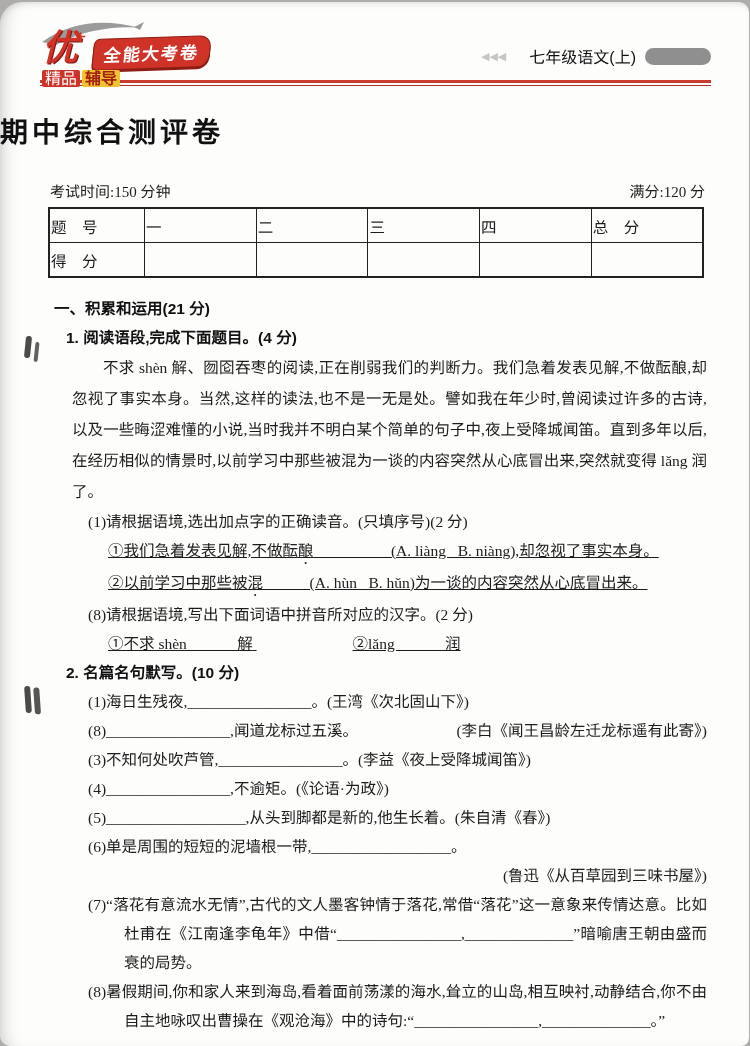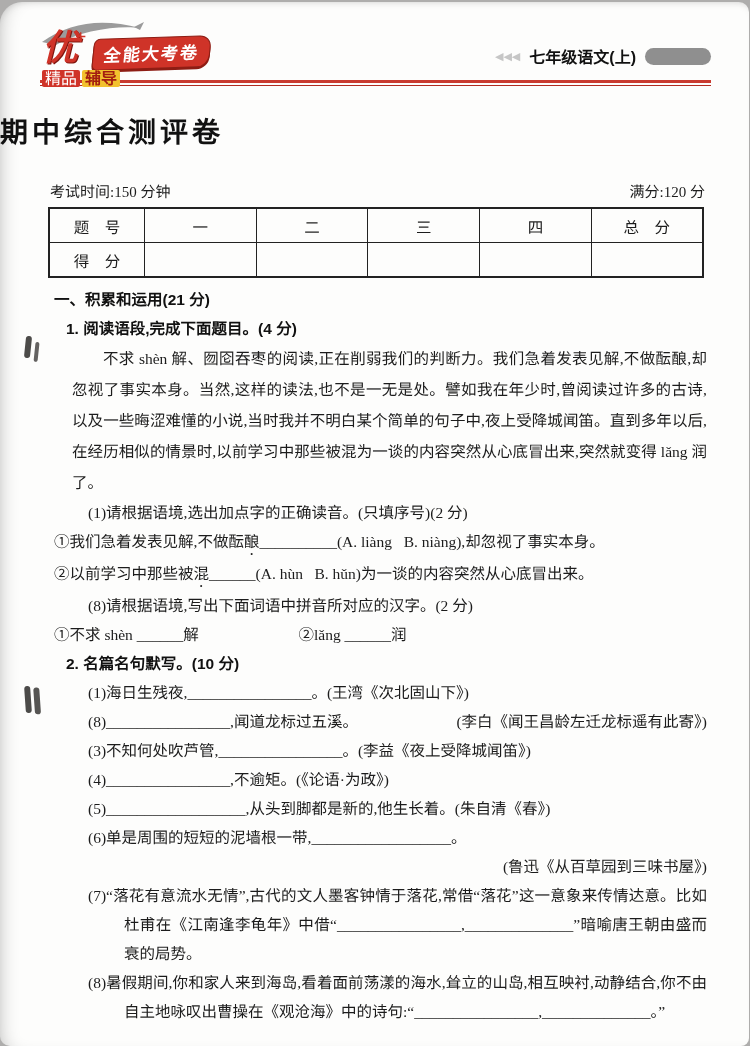--- a/index.html
+++ b/index.html
@@ -27,37 +27,37 @@
   .banner{display:inline-block;background:#cf3328;color:#fff;font-weight:bold;font-size:17px;
           padding:2px 10px 3px;border-radius:6px 12px 12px 6px;transform:skewX(-8deg) rotate(-2deg);
           letter-spacing:2px;margin-left:3px;border:1px solid #8e1d14;box-shadow:0 2px 0 #8e1d14;
           font-family:"Liberation Sans","DejaVu Sans",sans-serif;position:relative;z-index:2;}
   .subbadge{position:absolute;left:0;bottom:-9px;font-size:16px;line-height:12px;z-index:3;
             font-family:"Liberation Sans","DejaVu Sans",sans-serif;}
   .jp{background:#cf3328;color:#fff;padding:0 3px;border-radius:2px;margin-right:2px;}
   .fd{background:#f2c12e;color:#a31d10;padding:0 3px;border-radius:2px;font-weight:bold;}
   .graderow{display:flex;align-items:center;gap:9px;padding-bottom:8px;}
   .arrows{color:#c6c6c6;font-size:11px;letter-spacing:0px;}
-  .grade{font-size:16px;font-weight:bold;font-family:"Liberation Sans","DejaVu Sans",sans-serif;color:#111;}
+  .grade{font-size:16px;font-weight:normal;font-family:"Liberation Sans","DejaVu Sans",sans-serif;color:#111;margin-left:14px;}
   .pill{width:66px;height:17px;background:#8f8f8f;border-radius:9px;display:inline-block;}
   .redline{margin:2px 38px 0 40px;border-top:3.5px solid #c93a2f;border-bottom:1.5px solid #b02c22;height:2px;}
   
   .title{margin:24px 0 0;text-align:left;font-size:28px;letter-spacing:4px;font-weight:bold;
          font-family:"Liberation Sans","DejaVu Sans",sans-serif;color:#111;}
   .meta{display:flex;justify-content:space-between;margin:30px 44px 6px 50px;font-size:15px;gap:16px;}
   table.score{border-collapse:collapse;margin:2px 44px 0 48px;width:656px;border:2px solid #222;table-layout:fixed;}
-  table.score td{border:1.5px solid #222;height:31px;text-align:center;font-size:15.5px;vertical-align:middle;}
+  table.score td{border:1.5px solid #222;height:31px;font-size:15.5px;vertical-align:middle;}
   table.score td.hd{width:92px;}
   
-  .content{padding:7px 42px 0 54px;font-size:15.5px;}
+  .content{padding:16px 42px 0 54px;font-size:15.5px;}
   .line{line-height:29px;min-height:29px;margin:0;}
   .sec,.stem{font-family:"Liberation Sans","DejaVu Sans",sans-serif;font-weight:bold;color:#111;}
   .ind1{margin-left:12px;}
   .ind2{margin-left:34px;}
-  .ind3{}
+  .ind3{margin-left:54px;text-decoration:underline;}
   .passage{margin:0 0 0 18px;text-indent:2em;text-align:justify;line-height:31px;}
   .spread{display:flex;justify-content:space-between;}
   .rightline{text-align:right;}
   .hang{padding-left:36px;text-indent:-36px;text-align:justify;}
   .gap2{margin-left:96px;}
   .dotchar{-webkit-text-emphasis:dot;-webkit-text-emphasis-position:under right;
            text-emphasis:dot;text-emphasis-position:under right;}
   
   .bindmark{position:absolute;left:25px;width:6px;background:#2e2c2a;border-radius:3px;opacity:.85;}
   .m1{top:336px;height:22px;transform:rotate(6deg);box-shadow:9px 4px 0 -1px #4a4846;}

